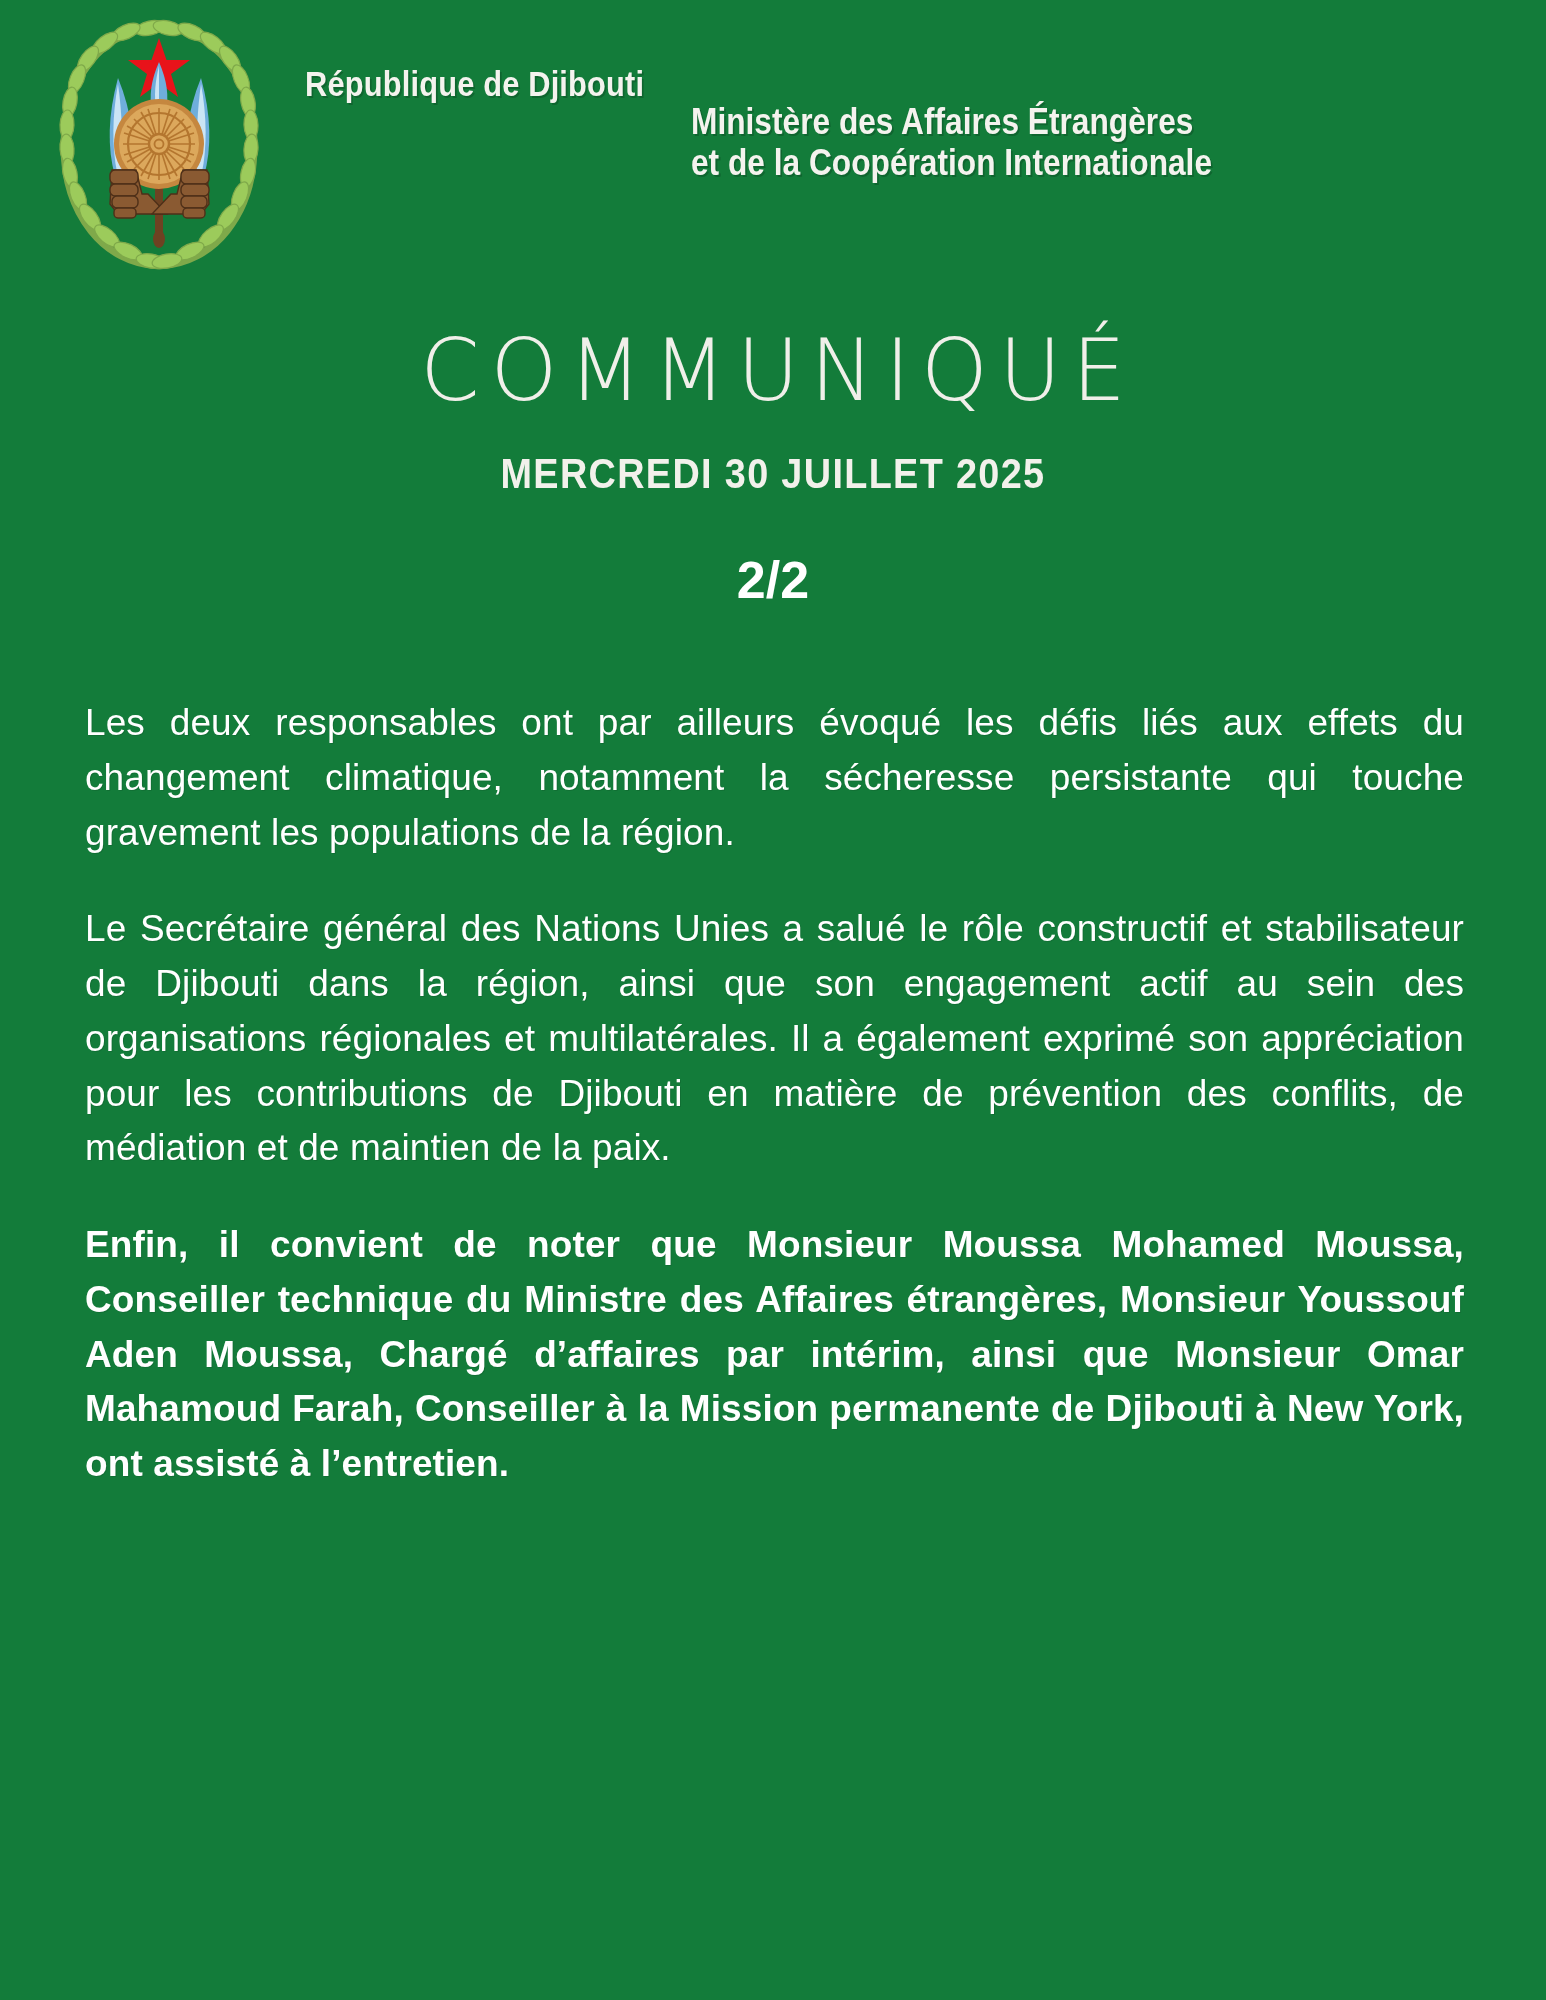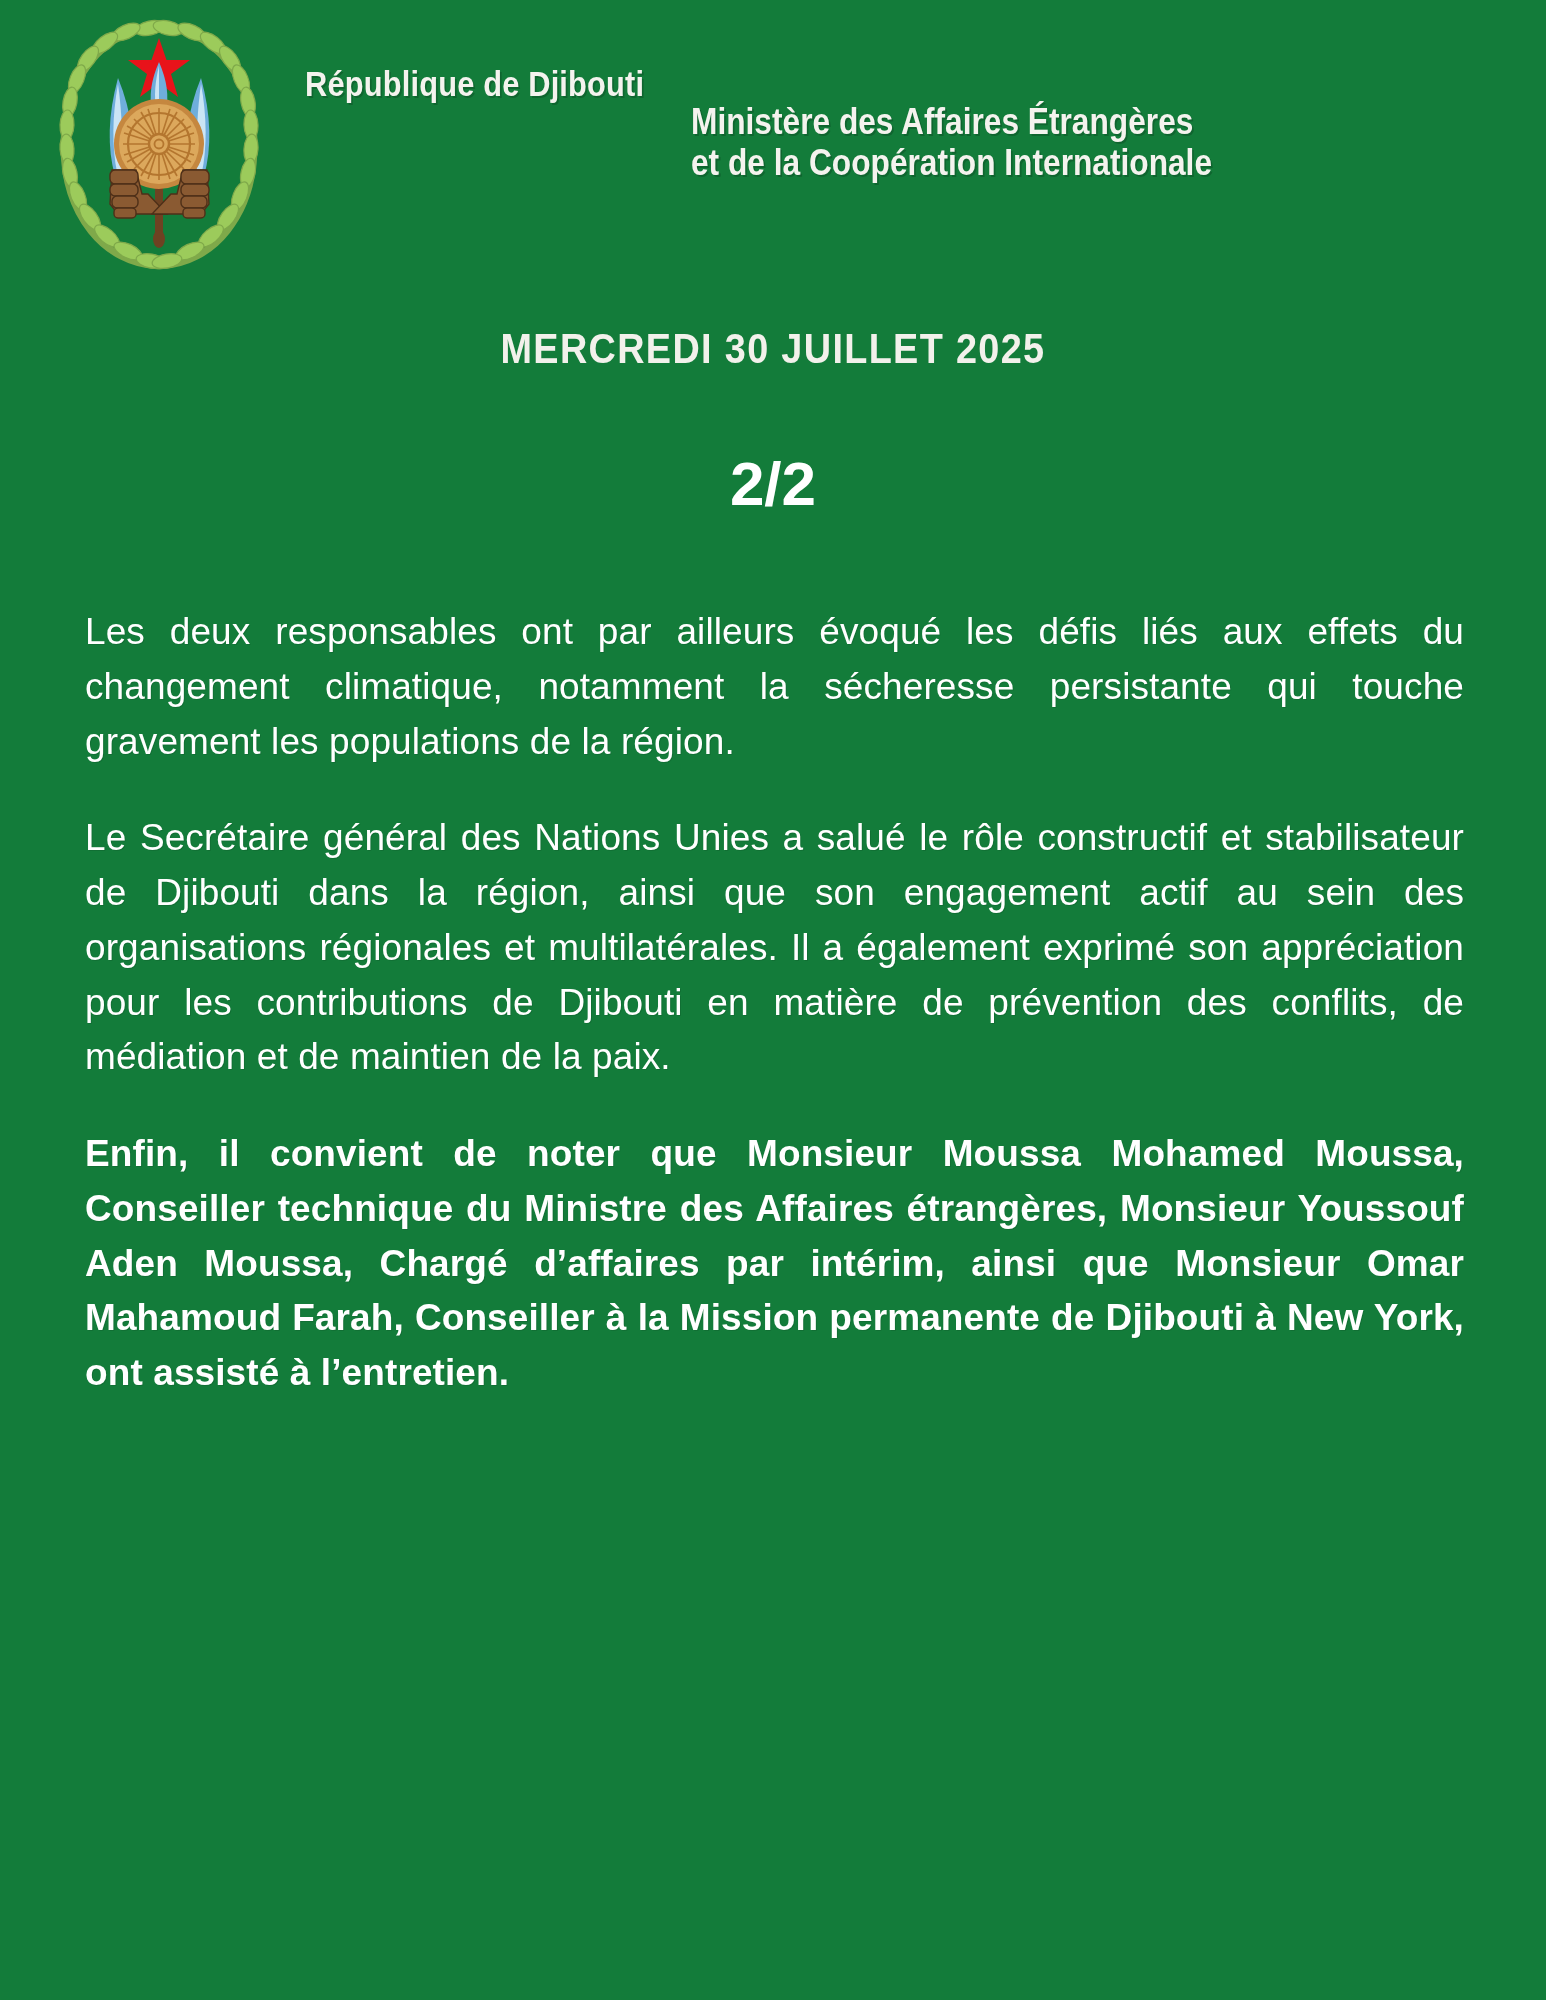--- a/index.html
+++ b/index.html
@@ -85,24 +85,24 @@
     margin-top: 40px;
     font-family: "Liberation Sans Narrow", "Liberation Sans", sans-serif;
     font-weight: 700;
     font-size: 42px;
     letter-spacing: 1.5px;
     color: #F2F1EB;
     transform: scaleX(0.9);
     line-height: 1;
   }
   .doc-page {
-    margin-top: 83px;
+    margin-top: 59px;
     font-family: "Liberation Sans", sans-serif;
     font-weight: 700;
-    font-size: 62px;
+    font-size: 52px;
     color: #FFFFFF;
     line-height: 1;
     letter-spacing: 0px;
   }
 
   
   .body-copy {
     margin: 90px 82px 0 85px;
   }
   .para {
@@ -228,20 +228,21 @@
   <div class="header-text">
     <div class="org-line-1">République de Djibouti</div>
     <div class="org-block-2">
       <div class="org-line-2">Ministère des Affaires Étrangères</div>
       <div class="org-line-3">et de la Coopération Internationale</div>
     </div>
   </div>
 </div>
 
 <div class="title-block">
+  <div class="doc-title">COMMUNIQUÉ</div>
   <div class="doc-date">MERCREDI 30 JUILLET 2025</div>
   <div class="doc-page">2/2</div>
 </div>
 
 <div class="body-copy">
   <p class="para">Les deux responsables ont par ailleurs évoqué les défis liés aux effets du changement climatique, notamment la sécheresse persistante qui touche gravement les populations de la région.</p>
   <p class="para">Le Secrétaire général des Nations Unies a salué le rôle constructif et stabilisateur de Djibouti dans la région, ainsi que son engagement actif au sein des organisations régionales et multilatérales. Il a également exprimé son appréciation pour les contributions de Djibouti en matière de prévention des conflits, de médiation et de maintien de la paix.</p>
   <p class="para">Enfin, il convient de noter que Monsieur Moussa Mohamed Moussa, Conseiller technique du Ministre des Affaires étrangères, Monsieur Youssouf Aden Moussa, Chargé d’affaires par intérim, ainsi que Monsieur Omar Mahamoud Farah, Conseiller à la Mission permanente de Djibouti à New York, ont assisté à l’entretien.</p>
 </div>
 

